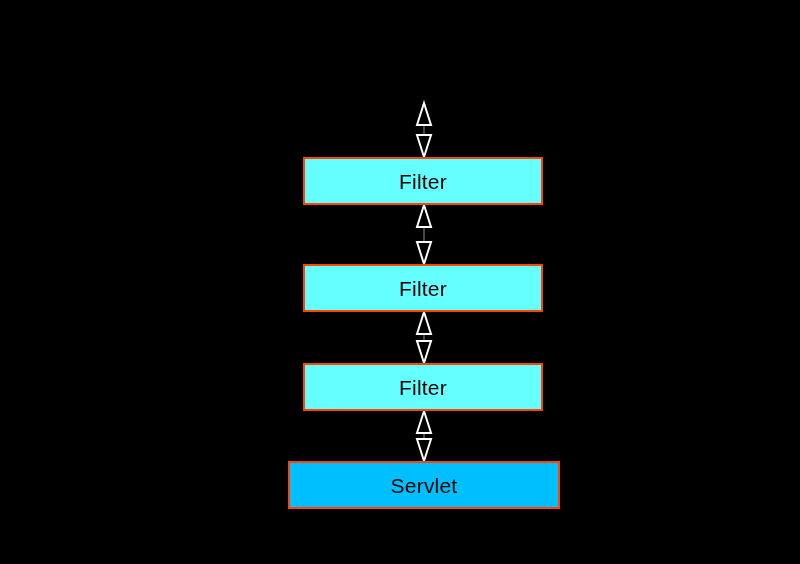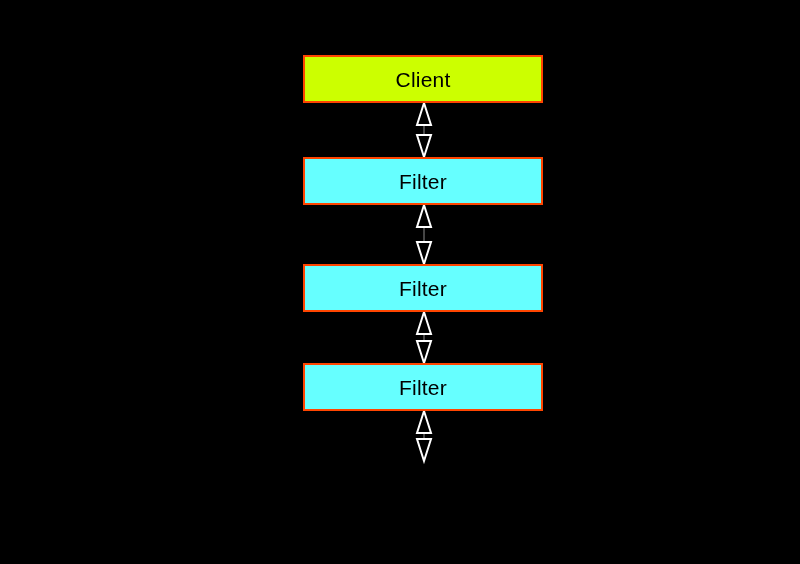--- a/index.html
+++ b/index.html
@@ -67,25 +67,25 @@
         <polygon points="13,51 6,29 20,29" fill="#000000" stroke="#FFFFFF" stroke-width="2" stroke-linejoin="miter"></polygon>
       </svg>
     </div>
     <div class="connector" style="left: 411px; top: 411px; width: 26px; height: 50px;">
       <svg width="26" height="50" viewBox="0 0 26 50">
         <line x1="13" y1="0" x2="13" y2="50" stroke="#FFFFFF" stroke-width="1" opacity="0.55"></line>
         <polygon points="13,0 6,22 20,22" fill="#000000" stroke="#FFFFFF" stroke-width="2" stroke-linejoin="miter"></polygon>
         <polygon points="13,50 6,28 20,28" fill="#000000" stroke="#FFFFFF" stroke-width="2" stroke-linejoin="miter"></polygon>
       </svg>
     </div>
-    <div class="node" style="left: 303px; top: 55px; width: 240px; height: 48px; background: rgb(204, 255, 0); border-color: rgb(255, 69, 0); color: rgb(0, 0, 0);">
-      <span class="node-label">Client</span>
-    </div>
     <div class="node" style="left: 303px; top: 157px; width: 240px; height: 48px; background: rgb(102, 255, 255); border-color: rgb(255, 69, 0); color: rgb(0, 0, 0);">
       <span class="node-label">Filter</span>
     </div>
     <div class="node" style="left: 303px; top: 264px; width: 240px; height: 48px; background: rgb(102, 255, 255); border-color: rgb(255, 69, 0); color: rgb(0, 0, 0);">
       <span class="node-label">Filter</span>
     </div>
     <div class="node" style="left: 303px; top: 363px; width: 240px; height: 48px; background: rgb(102, 255, 255); border-color: rgb(255, 69, 0); color: rgb(0, 0, 0);">
       <span class="node-label">Filter</span>
     </div>
+    <div class="node" style="left: 288px; top: 461px; width: 272px; height: 48px; background: rgb(0, 191, 255); border-color: rgb(255, 69, 0); color: rgb(0, 0, 0);">
+      <span class="node-label">Servlet</span>
+    </div>
   </div>
 
 </body></html>

